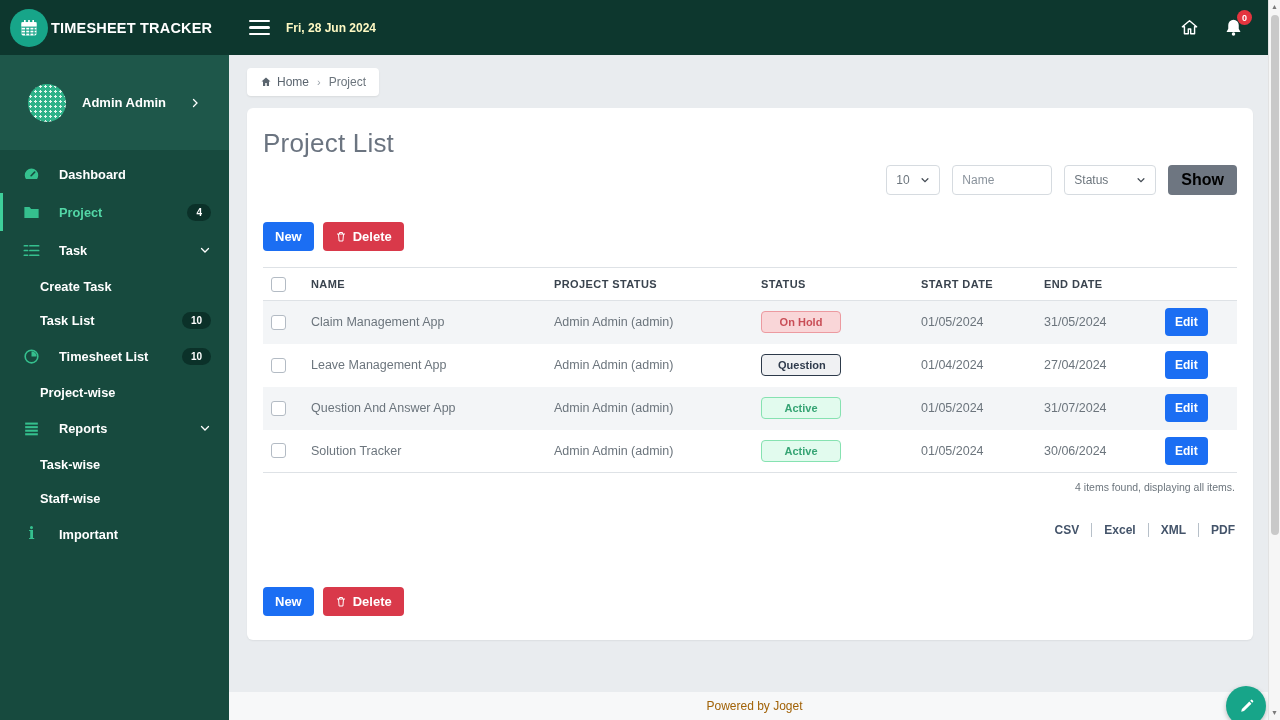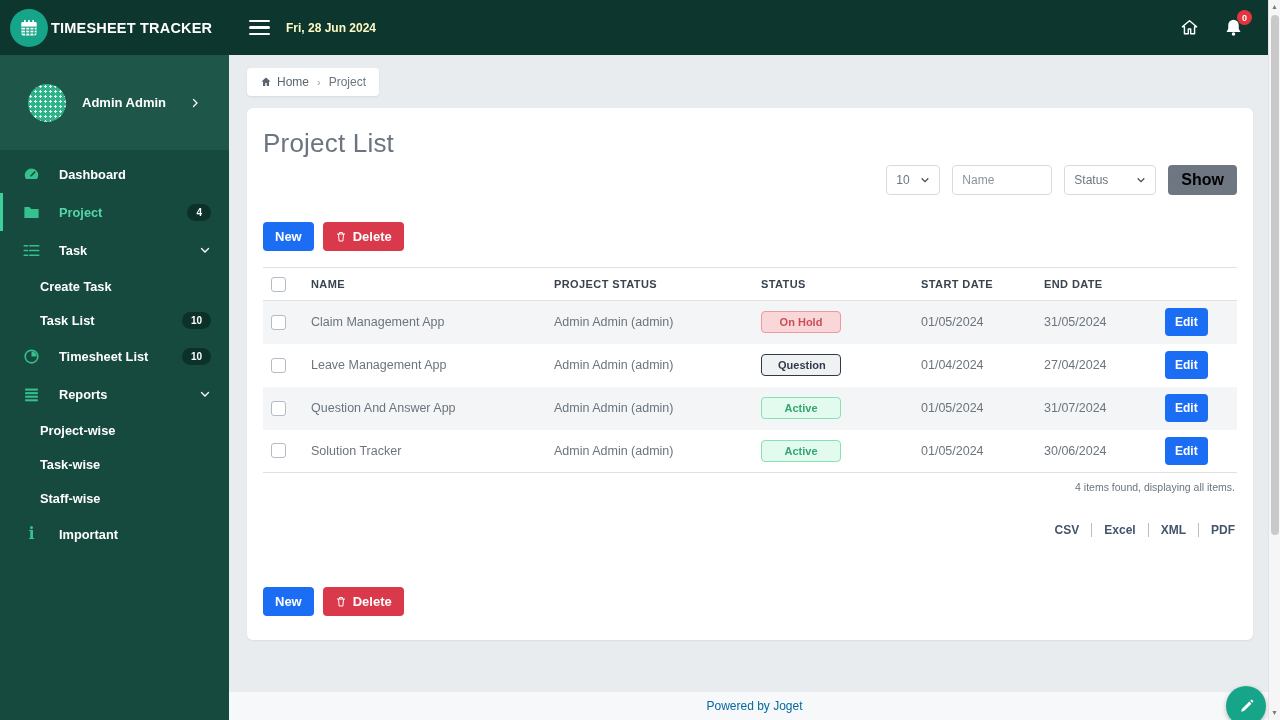--- a/index.html
+++ b/index.html
@@ -70,21 +70,21 @@
   .status-badge.hold { background:#f9d6d8; border-color:#ec9aa0; color:#c94e57; }
   .status-badge.completed { background:#f0f1f3; border-color:#2d3a4a; color:#2f3b4c; }
   .status-badge.active { background:#e2fbee; border-color:#86e2b1; color:#36a474; }
 
   .summary { text-align:right; font-size:10.5px; color:#6c757d; padding:8px 2px 0 0; }
   .exports { display:flex; justify-content:flex-end; margin-top:30px; font-size:12px; }
   .exports a { color:#44546a; font-weight:bold; text-decoration:none; padding:0 12px; border-right:1px solid #b7c0c9; cursor:pointer; }
   .exports a:last-child { border-right:none; padding-right:2px; }
 
   .page-footer { position:absolute; left:229px; right:0; bottom:0; height:28px; background:#f7f8f9; display:flex; align-items:center; justify-content:center; }
-  .page-footer span { font-size:12px; color:#0369a1; }
+  .page-footer span { font-size:12px; color:#a16207; }
 
   .fab { position:absolute; left:1226px; top:686px; width:40px; height:40px; border-radius:50%; background:#17a589; border:none; display:flex; align-items:center; justify-content:center; cursor:pointer; box-shadow:0 2px 5px rgba(0,0,0,.25); z-index:30; }
 
   .scrollbar { position:absolute; top:0; right:0; width:12px; height:720px; background:#f6f6f6; border-left:1px solid #e2e2e2; z-index:40; display:flex; flex-direction:column; align-items:center; }
   .sb-arrow { color:#7a7a7a; font-size:7px; line-height:14px; height:14px; }
   .sb-thumb { width:8px; height:520px; background:#c9c9c9; border-radius:4px; margin-top:1px; }
 </style>
 </head>
 <body>
 
@@ -192,38 +192,38 @@
       <div class="nav-item">
         <span class="nav-icon">
             <svg width="19" height="19" viewBox="0 0 24 24">
               <circle cx="12" cy="12" r="8" fill="none" stroke="#35c08e" stroke-width="2"></circle>
               <path d="M12 12V5.5A6.5 6.5 0 0 1 18.5 12z" fill="#35c08e"></path>
             </svg>
           </span>
         <span class="nav-label">Timesheet List</span>
         <span class="nav-badge">10</span>
       </div>
+      <div class="nav-item sub">
+        <span class="nav-label">Project-wise</span>
+      </div>
       <div class="nav-item">
         <span class="nav-icon">
             <svg width="19" height="19" viewBox="0 0 24 24" fill="#35c08e">
               <rect x="4" y="4.5" width="16" height="2.6"></rect>
               <rect x="4" y="9" width="16" height="2.6"></rect>
               <rect x="4" y="13.5" width="16" height="2.6"></rect>
               <rect x="4" y="18" width="16" height="2.6"></rect>
             </svg>
           </span>
         <span class="nav-label">Reports</span>
         <span class="nav-caret">
             <svg width="12" height="12" viewBox="0 0 24 24">
               <polyline points="5,9 12,16 19,9" fill="none" stroke="#fff" stroke-width="2.6" stroke-linecap="round"></polyline>
             </svg>
           </span>
-      </div>
-      <div class="nav-item sub">
-        <span class="nav-label">Project-wise</span>
       </div>
       <div class="nav-item sub">
         <span class="nav-label">Task-wise</span>
       </div>
       <div class="nav-item sub">
         <span class="nav-label">Staff-wise</span>
       </div>
       <div class="nav-item">
         <span class="nav-icon">
             <span class="info-glyph">i</span>

